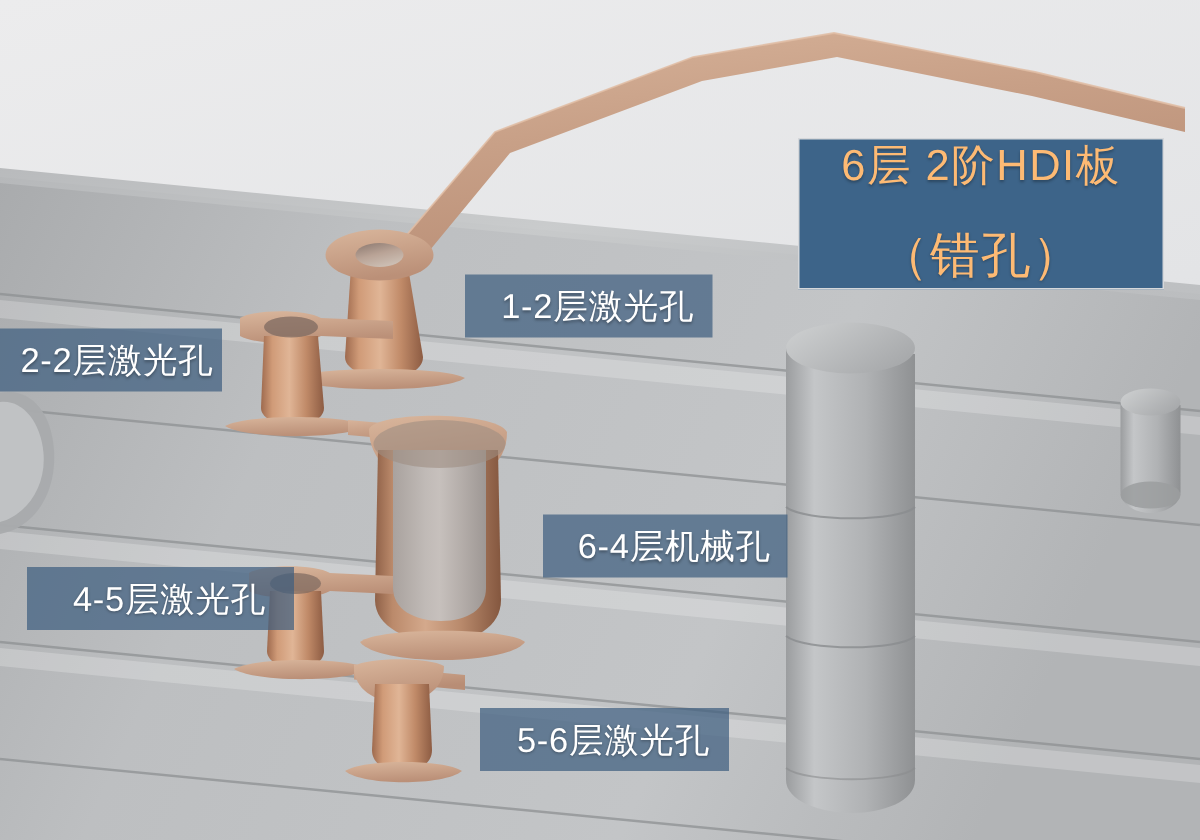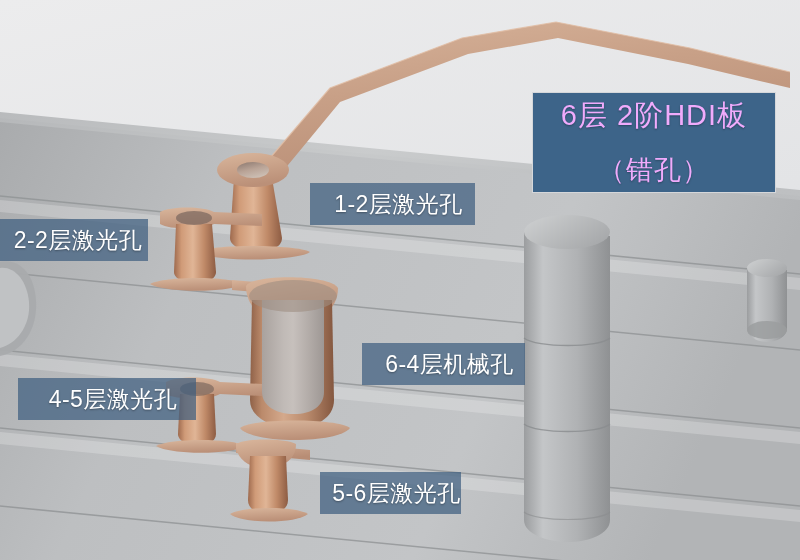--- a/index.html
+++ b/index.html
@@ -25,25 +25,25 @@
     padding-left:12px;
   }
   .title-box{
     position:absolute;
     left:532px;top:92px;width:244px;height:101px;
     background:#3d6489;
     border:1px solid #d5d7da;
     box-sizing:border-box;
     display:flex;flex-direction:column;
     align-items:center;justify-content:center;
-    color:#f0abfc;
+    color:#fdba74;
     text-shadow:0 1px 2px rgba(0,0,0,0.30);
   }
   .title-line1{font-size:29px;letter-spacing:1px;line-height:1.1;}
-  .title-line2{font-size:27px;letter-spacing:1px;line-height:1.1;margin-top:24px;}
+  .title-line2{font-size:33px;letter-spacing:1px;line-height:1.1;margin-top:24px;}
 </style>
 </head>
 <body>
 
 <div id="stage">
 
   <svg width="800" height="560" viewBox="0 0 800 560">
     <defs>
       <linearGradient id="bgGrad" x1="0" y1="0" x2="0.35" y2="1">
         <stop offset="0%" stop-color="#ececed"></stop>
@@ -214,16 +214,16 @@
   <div class="title-box">
     <div class="title-line1">6层 2阶HDI板</div>
     <div class="title-line2">（错孔）</div>
   </div>
 
   <div id="chips">
       <div class="chip" style="left: 310px; top: 183px; width: 165px; height: 42px;">1-2层激光孔</div>
       <div class="chip" style="left: -4px; top: 219px; width: 152px; height: 42px;">2-2层激光孔</div>
       <div class="chip" style="left: 362px; top: 343px; width: 163px; height: 42px;">6-4层机械孔</div>
       <div class="chip" style="left: 18px; top: 378px; width: 178px; height: 42px;">4-5层激光孔</div>
-      <div class="chip" style="left: 320px; top: 472px; width: 141px; height: 42px;">5-6层激光孔</div>
+      <div class="chip" style="left: 320px; top: 472px; width: 166px; height: 42px;">5-6层激光孔</div>
     </div>
 
 </div>
 
 </body></html>

